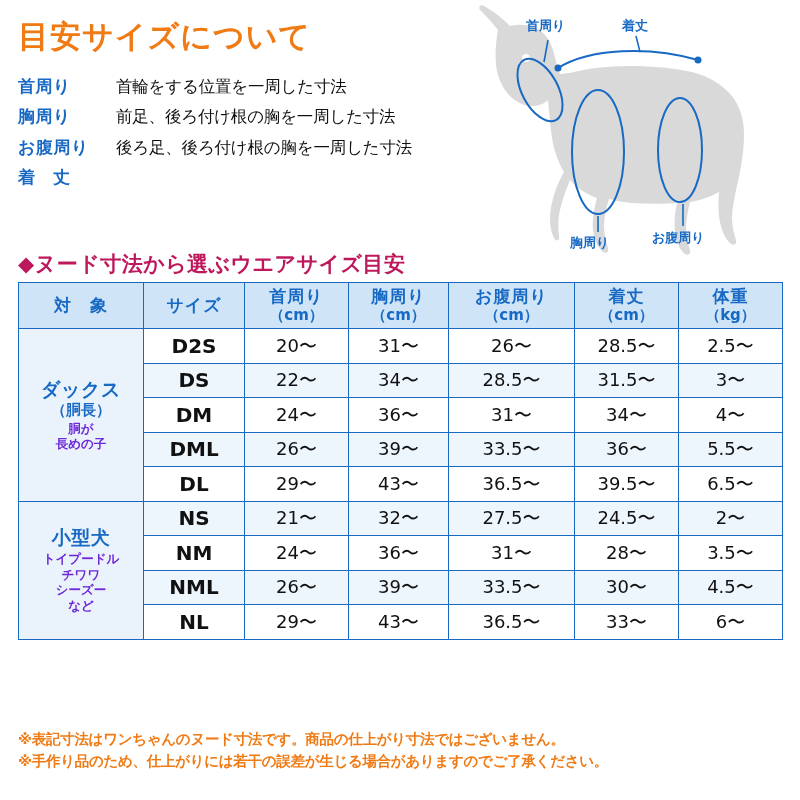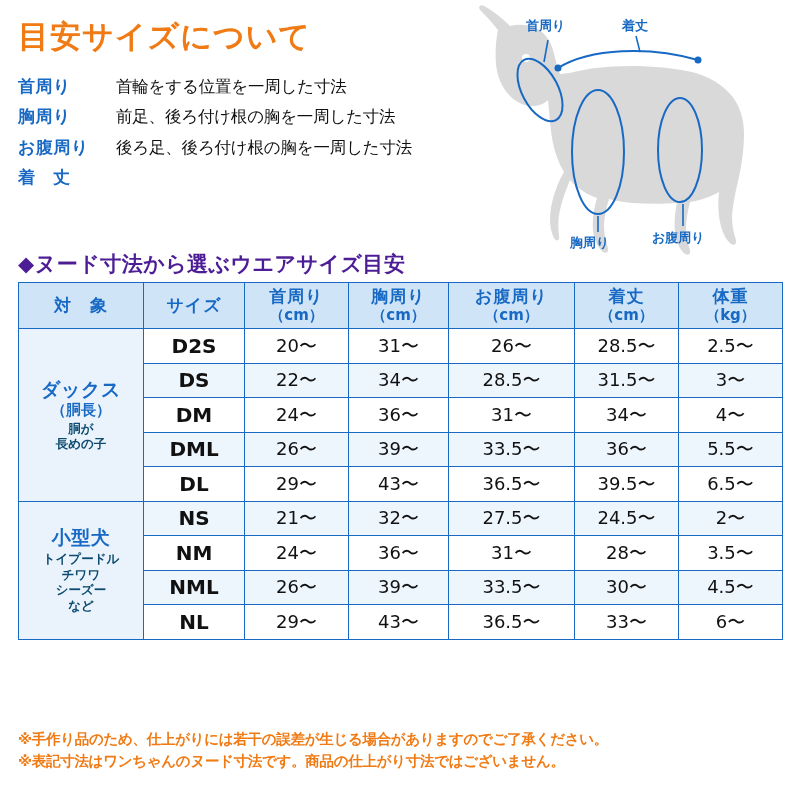--- a/index.html
+++ b/index.html
@@ -61,21 +61,21 @@
     width: 356px; height: 256px;
   }
   .illus svg { display: block; }
 
   
   .sec-head {
     position: absolute;
     left: 18px; top: 250px;
     font-size: 21px;
     font-weight: bold;
-    color: #4c1d95;
+    color: #be185d;
     letter-spacing: 0.5px;
   }
 
   
   table.size-table {
     position: absolute;
     left: 18px; top: 282px;
     width: 764px;
     border-collapse: collapse;
     table-layout: fixed;
@@ -99,21 +99,21 @@
 
   td.group-cell {
     background: #eaf3fc;
     color: #1769c4;
     font-weight: bold;
     padding: 2px 2px;
     line-height: 1.2;
   }
   td.group-cell .g-main { font-size: 19px; display: block; letter-spacing: 0.5px;}
   td.group-cell .g-sub { font-size: 15px; display: block; }
-  td.group-cell .g-note { font-size: 12.5px; display: block; color: #0c4a6e; font-weight: bold; margin-top: 2px; line-height:1.25; }
+  td.group-cell .g-note { font-size: 12.5px; display: block; color: #6d28d9; font-weight: bold; margin-top: 2px; line-height:1.25; }
 
   td.size-cell {
     font-size: 20px;
     font-weight: bold;
     color: #111;
     height: 34.5px;
     background: #ffffff;
   }
   td.val-cell {
     font-size: 18px;
@@ -389,17 +389,17 @@
         <td class="val-cell">29〜</td>
         <td class="val-cell">43〜</td>
         <td class="val-cell">36.5〜</td>
         <td class="val-cell">33〜</td>
         <td class="val-cell">6〜</td>
       </tr>
     </tbody>
   </table>
 
   <div class="notes">
+    <div class="note">※表記寸法はワンちゃんのヌード寸法です。商品の仕上がり寸法ではございません。</div>
     <div class="note">※手作り品のため、仕上がりには若干の誤差が生じる場合がありますのでご了承ください。</div>
-    <div class="note">※表記寸法はワンちゃんのヌード寸法です。商品の仕上がり寸法ではございません。</div>
   </div>
 
 </div>
 
 </body></html>

